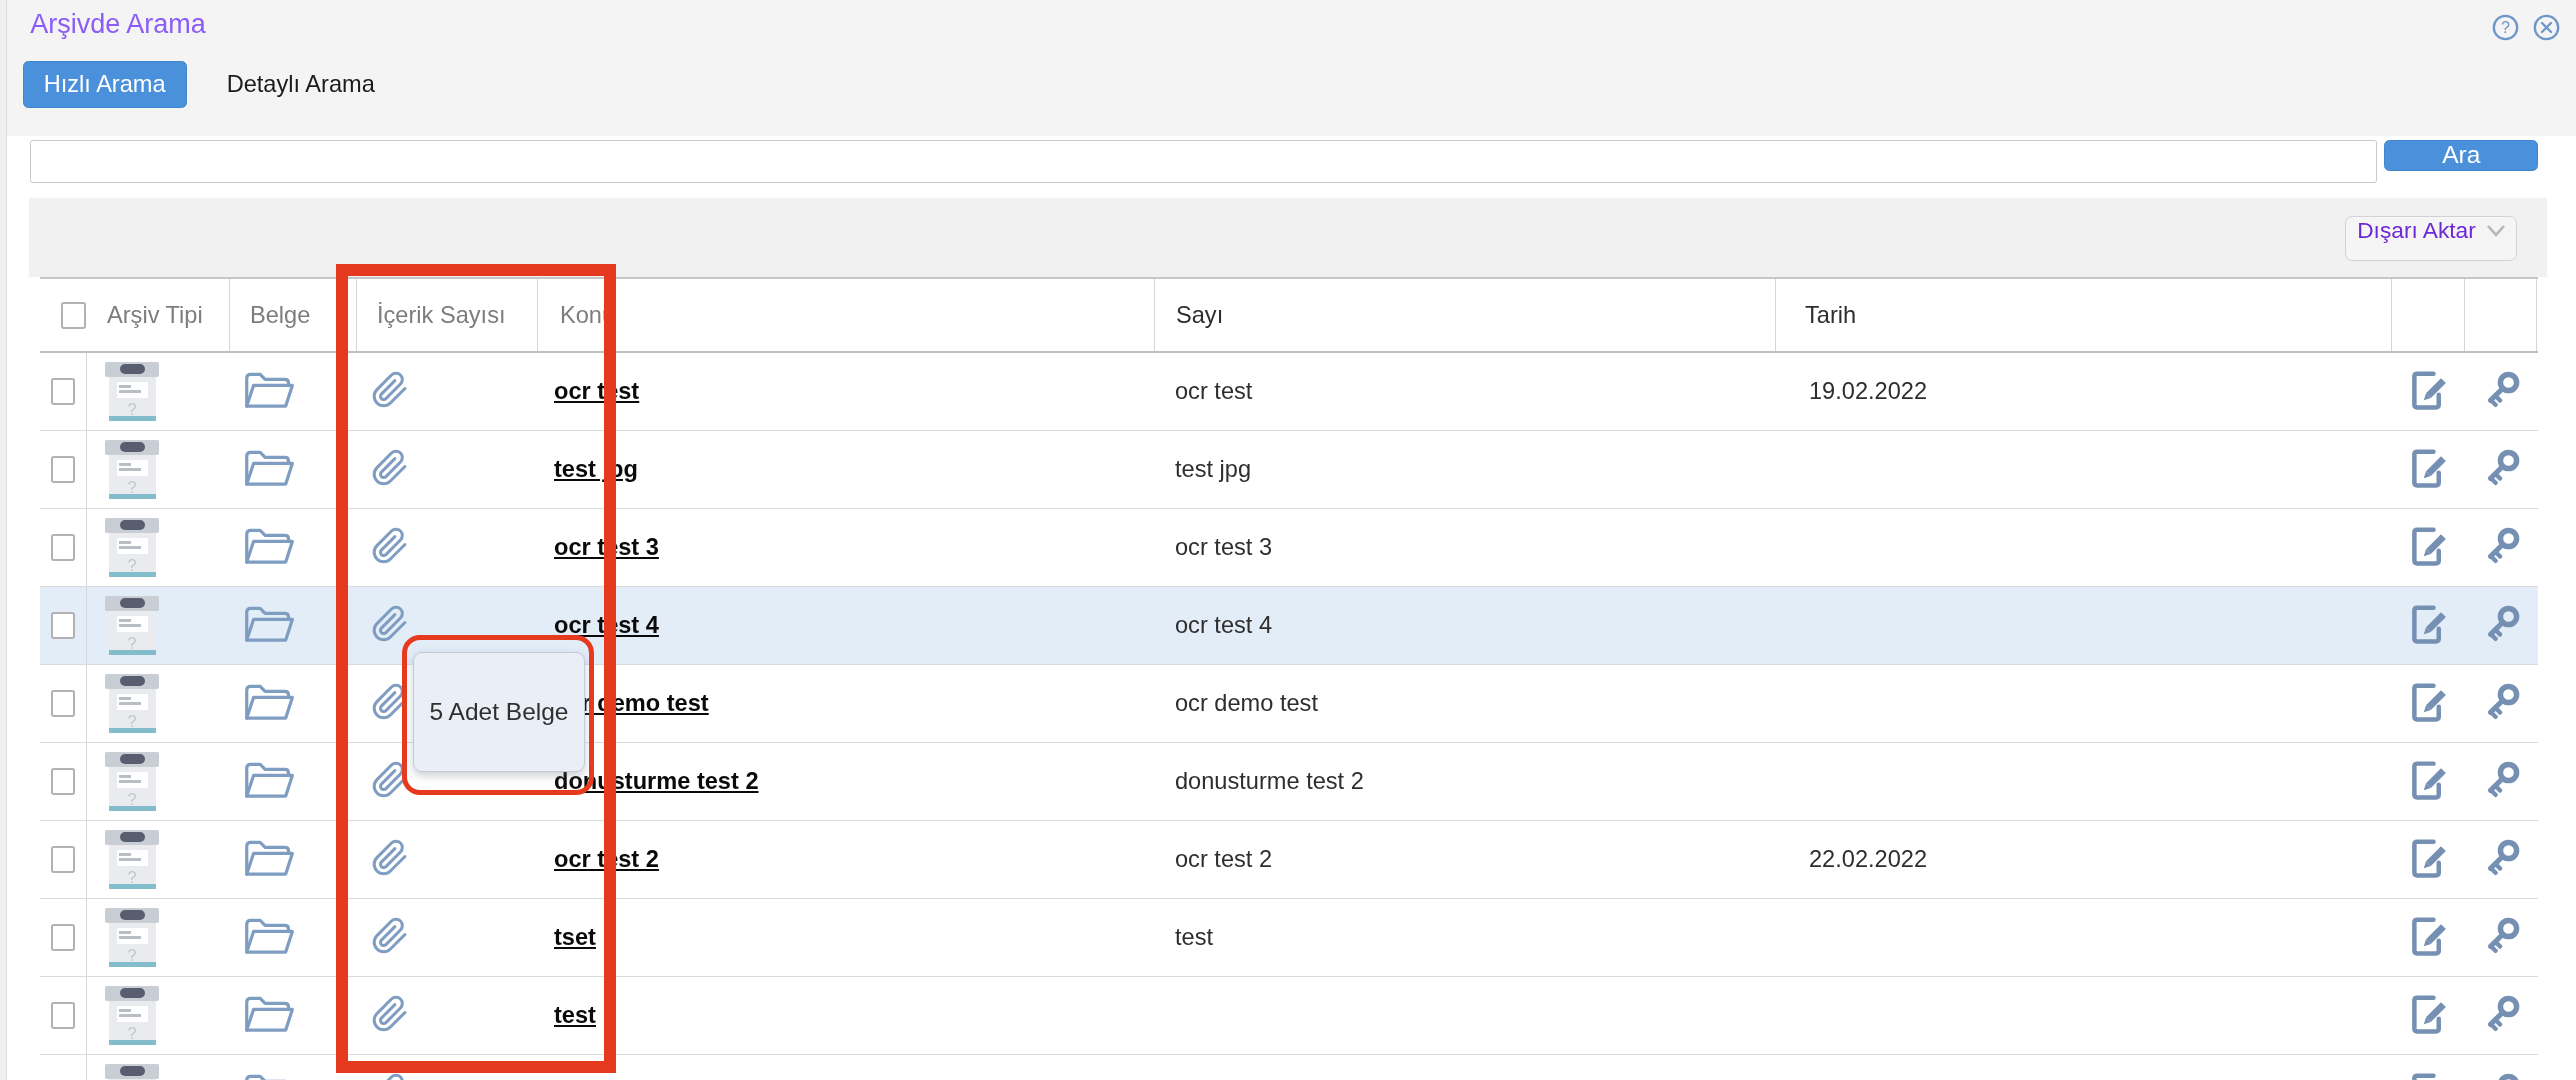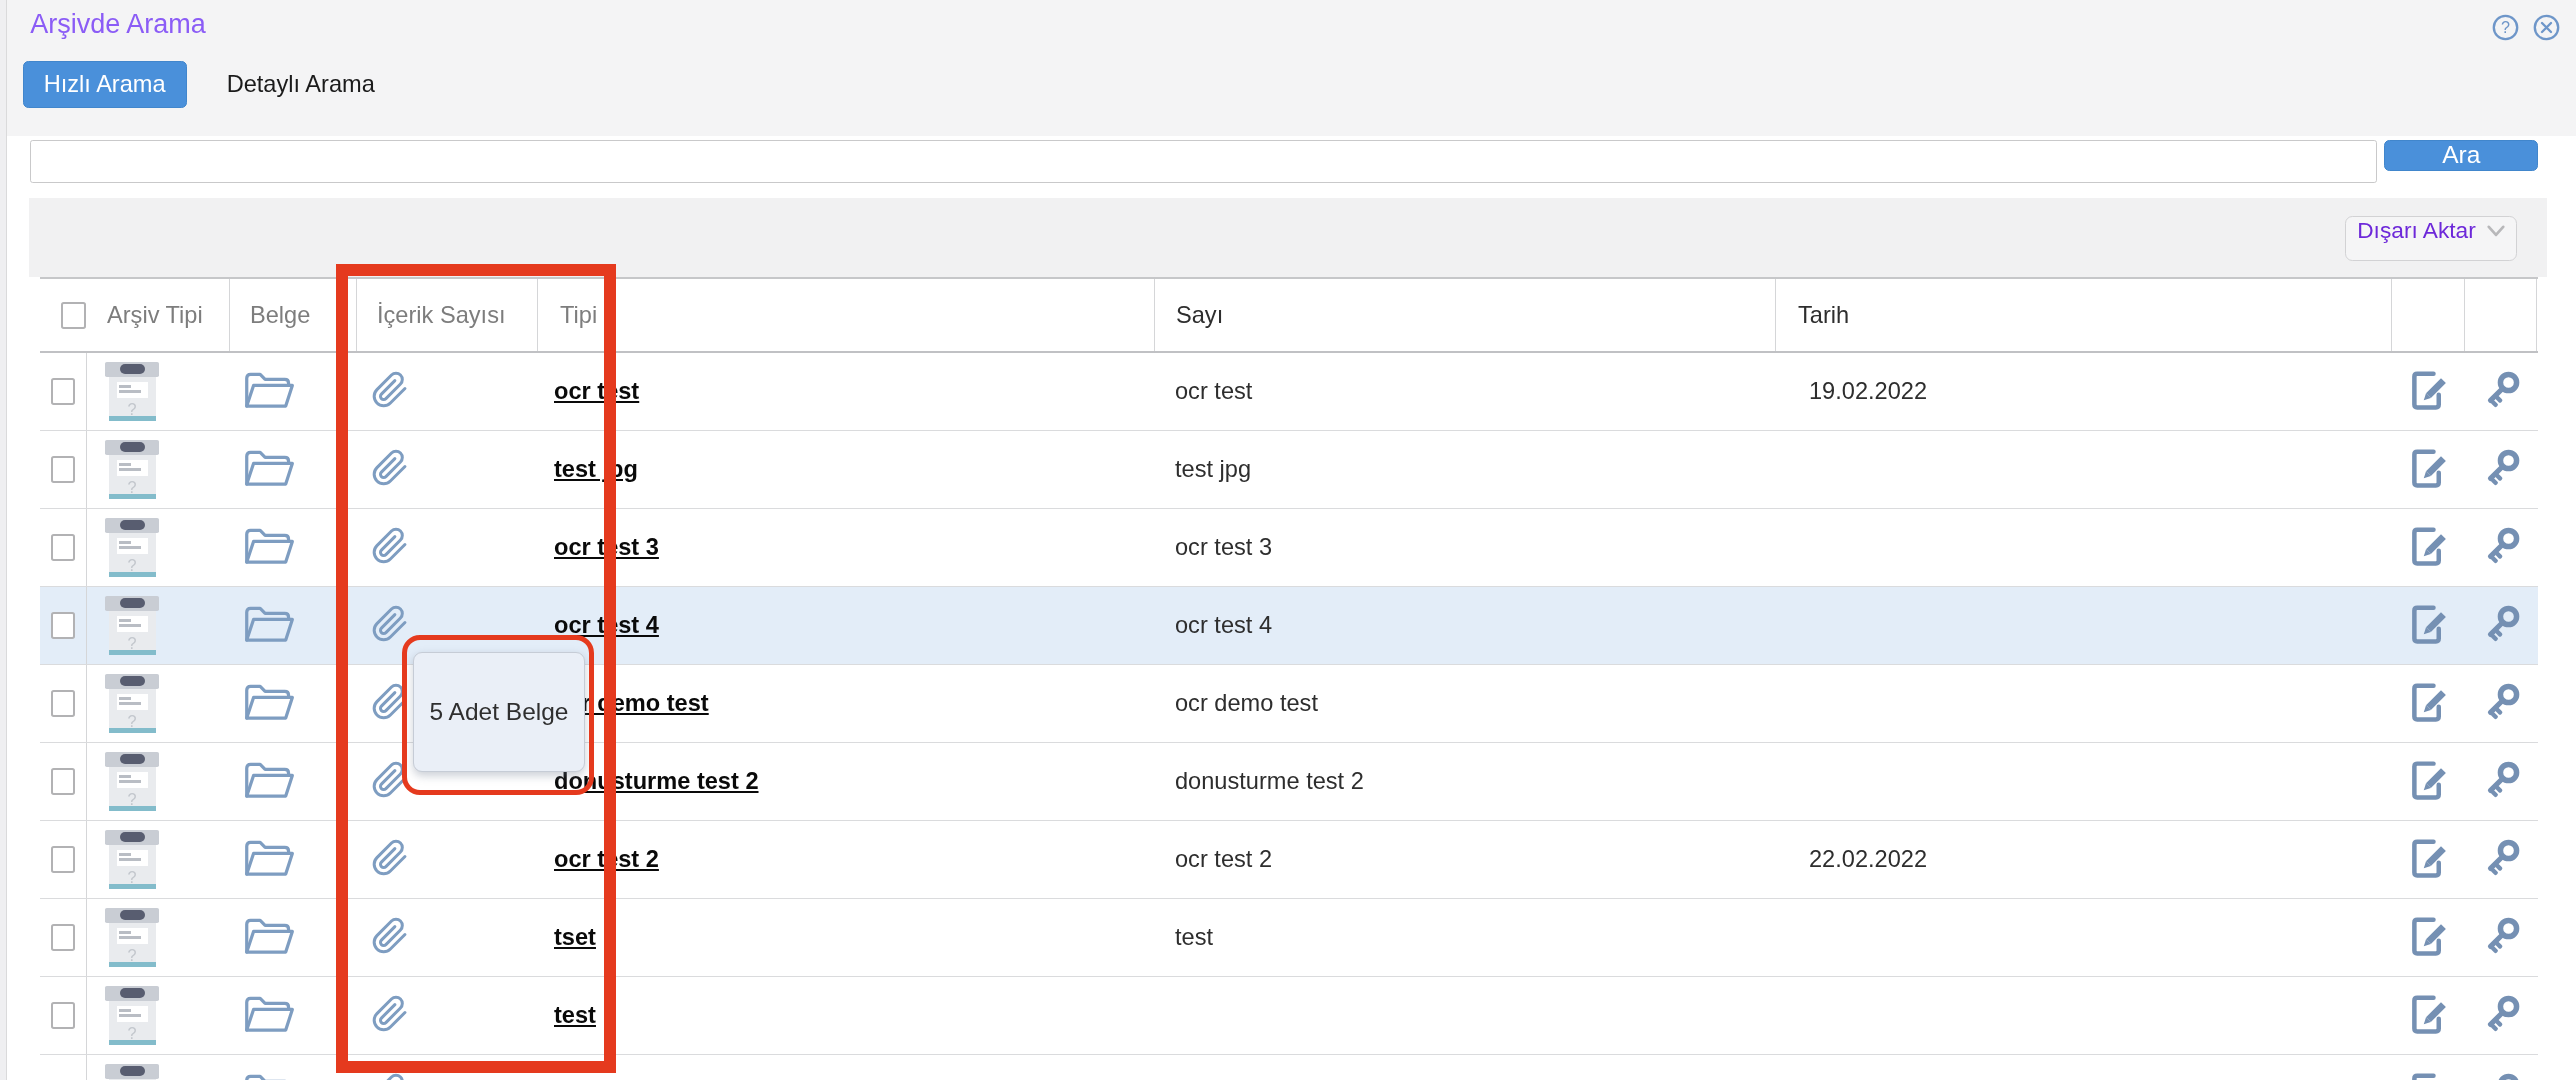--- a/index.html
+++ b/index.html
@@ -43,21 +43,21 @@
   .c1 { flex:0 0 142px; padding-left:18px; }
   .thead .c1 { padding-left:20px; }
   .c2 { flex:0 0 127px; padding-left:12.7px; }
   .thead .c2 { padding-left:20px; }
   .c3 { flex:0 0 181px; padding-left:14.5px; }
   .thead .c3 { padding-left:20px; }
   .c4 { flex:0 0 617px; padding-left:17px; }
   .thead .c4 { padding-left:22px; }
   .c5 { flex:0 0 621px; padding-left:21px; font-size:23.6px; color:#2e2e2e; }
   .c6 { flex:0 0 616px; padding-left:34px; font-size:23.6px; color:#2e2e2e; }
-  .thead .c6 { padding-left:22px; }
+  .thead .c6 { padding-left:29px; }
   .c7 { flex:0 0 73px; justify-content:center; padding-left:0; }
   .c8 { flex:0 0 73px; justify-content:center; padding-left:0; }
 
   .checkbox { width:24.5px; height:27px; border:2.7px solid #b2b2b4; border-radius:2.7px; background:#fff; }
   .konu-link { font-size:23.6px; font-weight:bold; color:#0a0a0a; text-decoration:underline; cursor:pointer; }
 
   
   .arch { position:relative; width:54px; height:60px; }
   .arch-lid { position:absolute; left:0; top:0; width:54px; height:15.4px; background:#c9cdd4; border-radius:1.8px; }
   .arch-handle { position:absolute; left:14.5px; top:2.7px; width:25px; height:10px; background:#585d70; border-radius:5.4px; }
@@ -118,21 +118,21 @@
   </div>
 
   <div class="table">
     <div class="thead">
       <div class="th c0">
         <div class="checkbox"></div>
       </div>
       <div class="th c1">Arşiv Tipi</div>
       <div class="th c2 sep">Belge</div>
       <div class="th c3 sep">İçerik Sayısı</div>
-      <div class="th c4 sep">Tipi</div>
+      <div class="th c4 sep">Konu</div>
       <div class="th c5 sep">Sayı</div>
       <div class="th c6 sep">Tarih</div>
       <div class="th c7 sep"></div>
       <div class="th c8 sep"></div>
     </div>
     <div class="tbody" id="tbody">
   <div class="trow">
     <div class="td c0">
       <div class="checkbox"></div>
     </div>

